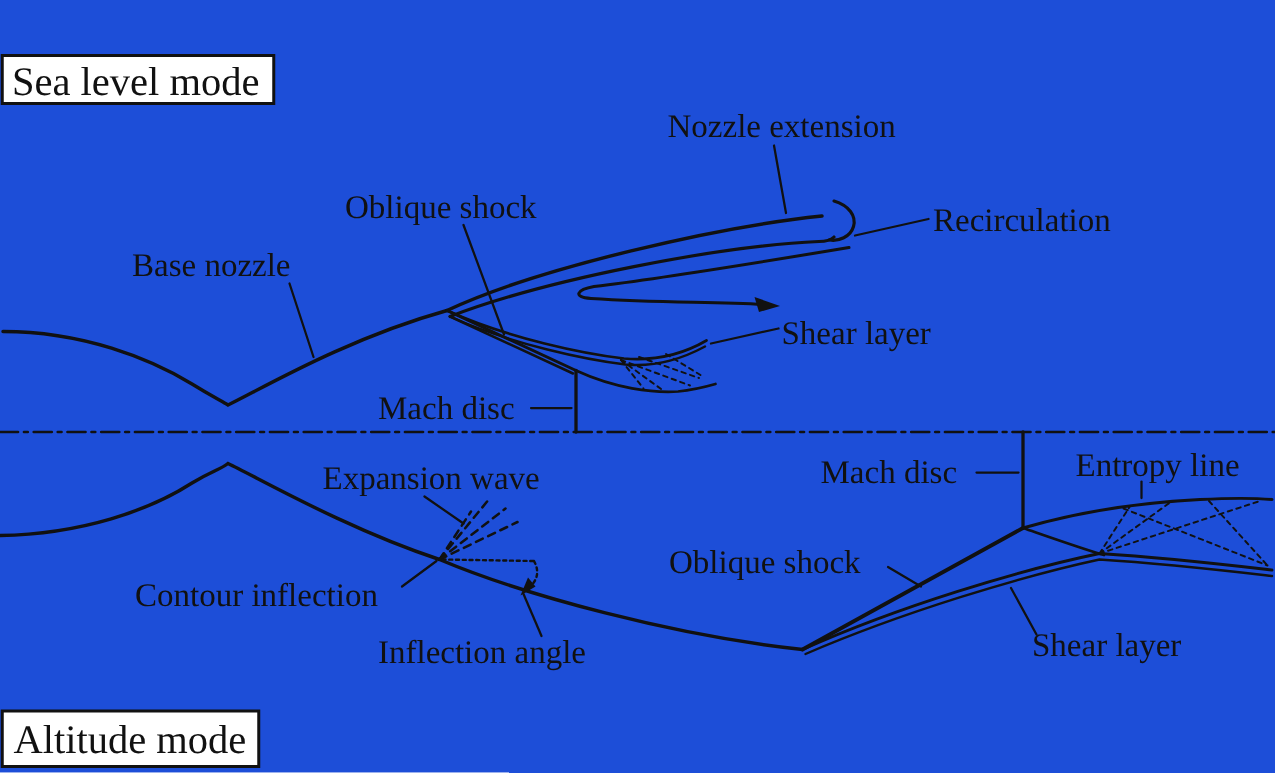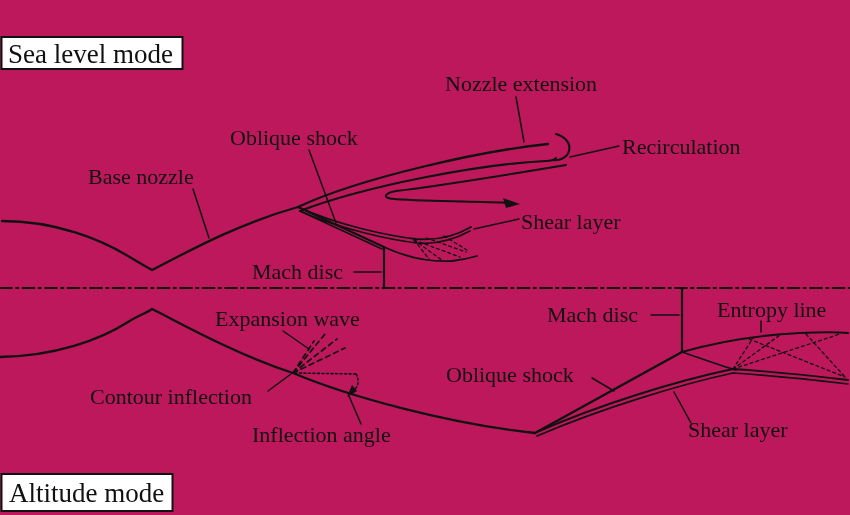--- a/index.html
+++ b/index.html
@@ -4,21 +4,21 @@
 <style>
   html, body {
     margin: 0;
     padding: 0;
     background: #ffffff;
   }
   .stage {
     position: relative;
     width: 850px;
     height: 515px;
-    background: #be185d;
+    background: #1d4ed8;
     overflow: hidden;
     font-family: "Liberation Serif", "DejaVu Serif", serif;
   }
   svg { display: block; }
   .lbl {
     font-family: "Liberation Serif", "DejaVu Serif", serif;
     font-size: 22px;
     fill: #111111;
   }
   .boxlbl {

